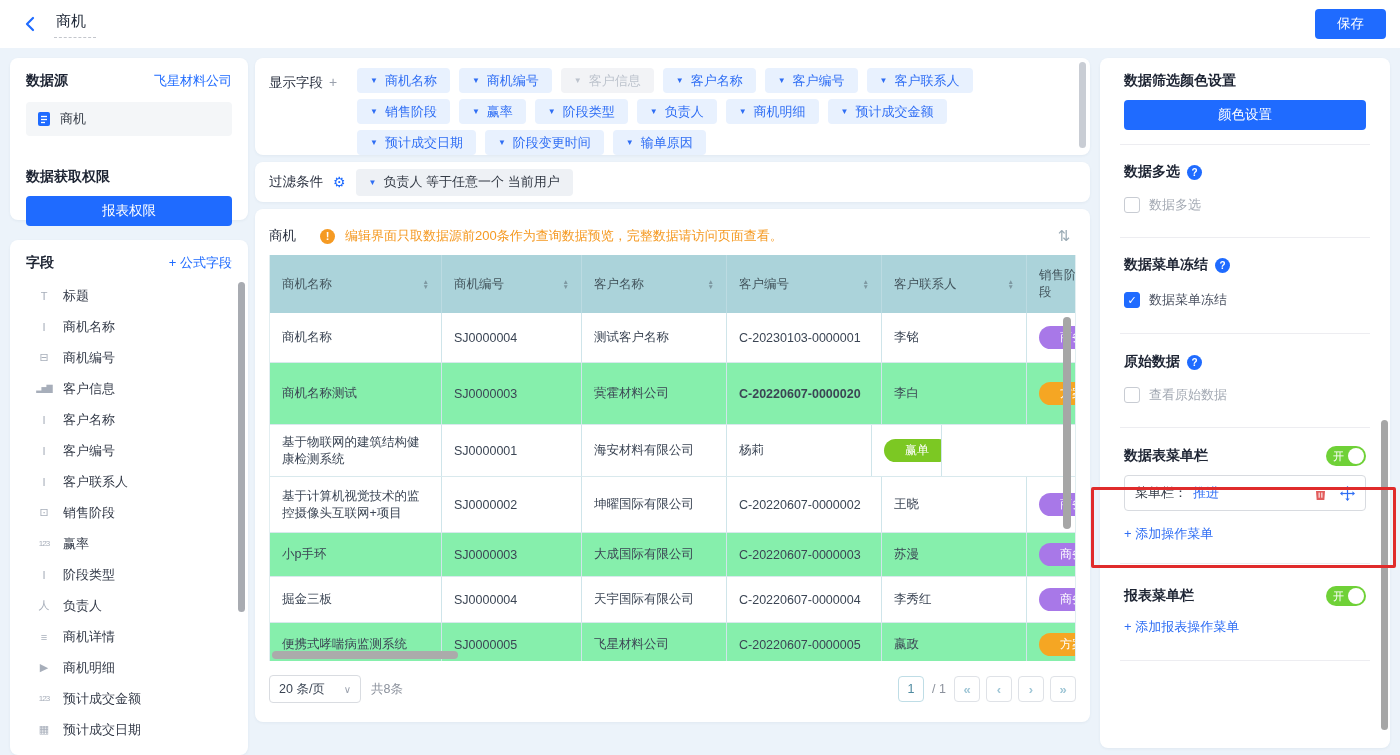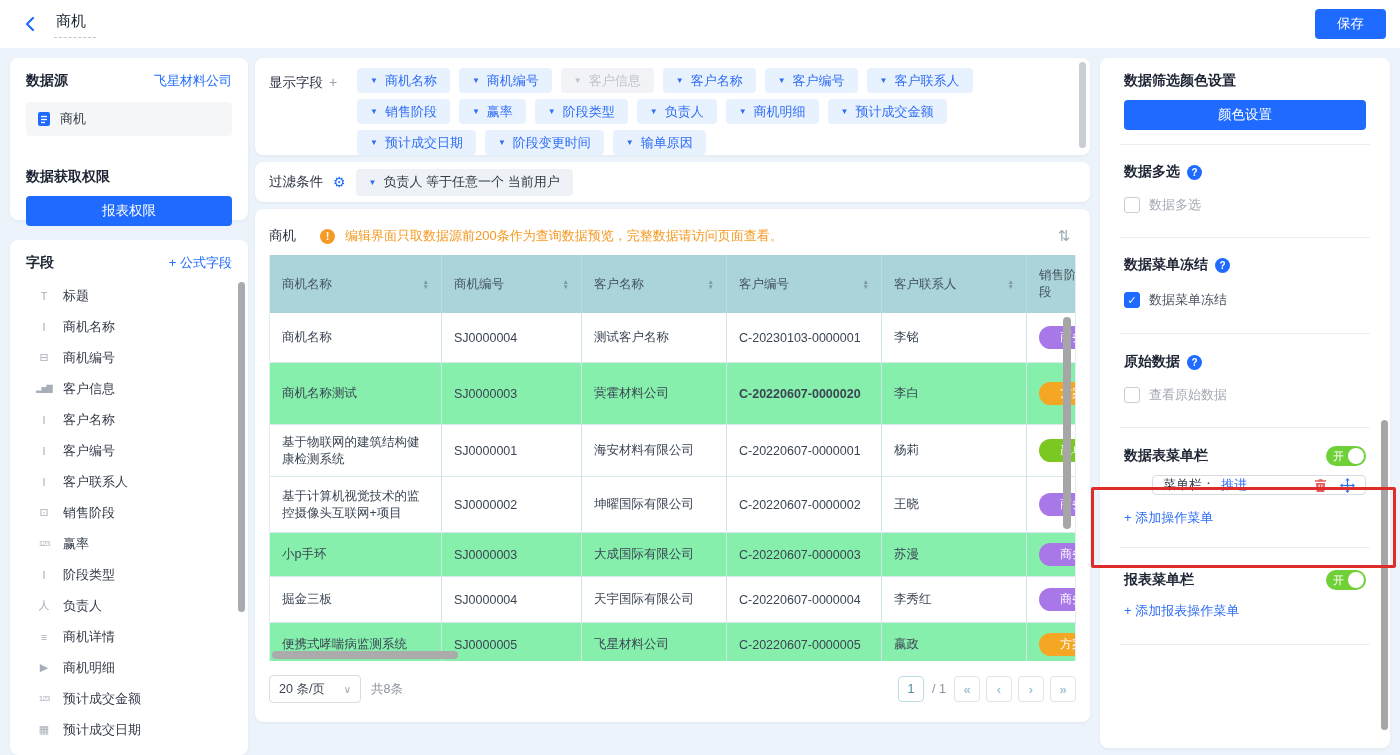--- a/index.html
+++ b/index.html
@@ -87,21 +87,21 @@
   .toggle { position:relative; width:40px; height:20px; border-radius:10px; cursor:pointer; flex:0 0 40px; }
   .toggle .knob { position:absolute; top:2px; width:16px; height:16px; border-radius:50%; background:#fff; }
   .toggle .tlabel { position:absolute; top:3px; font-size:11px; color:#fff; }
   .toggle.on { background:#6fd137; }
   .toggle.on .knob { right:2px; }
   .toggle.on .tlabel { left:7px; }
   .toggle.off { background:#c2c6cc; }
   .toggle.off .knob { left:2px; }
   .toggle.off .tlabel { right:7px; }
   .sub-label { font-size:13.5px; color:#2a3140; }
-  .menubar-item { margin-top:9px; border:1px solid #d8dbe0; border-radius:4px; height:20px; display:flex; align-items:center; padding:0 10px; gap:6px;margin-left:28px; }
+  .menubar-item { margin-top:9px; border:1px solid #d8dbe0; border-radius:4px; height:36px; display:flex; align-items:center; padding:0 10px; gap:6px; }
   .mb-prefix { color:#333a45; }
   .mb-value { color:#2f6ef4; }
   .mb-icons { margin-left:auto; display:flex; align-items:center; gap:12px; }
   .mb-icons span { cursor:pointer; display:inline-flex; }
   .add-link { display:inline-block; margin-top:14px; color:#2f6ef4; font-size:13px; cursor:pointer; }
   .red-rect { position:absolute; left:1091px; top:487px; width:305px; height:81px; border:3px solid #e02b2b; border-radius:2px; pointer-events:none; }
 </style>
 </head>
 <body>
 <div id="page">
@@ -356,21 +356,20 @@
             <div class="g-cell" style="width: 155px; flex: 0 0 155px; font-weight: bold;">C-20220607-0000020</div>
             <div class="g-cell" style="width: 145px; flex: 0 0 145px;">李白</div>
             <div class="g-cell" style="width: 70px; flex: 0 0 70px;">
               <span class="pill" style="background: rgb(245, 166, 35);">方案</span>
             </div>
           </div>
           <div class="g-row" style="min-height: 52px;">
             <div class="g-cell" style="width: 172px; flex: 0 0 172px;">基于物联网的建筑结构健康检测系统</div>
             <div class="g-cell" style="width: 140px; flex: 0 0 140px;">SJ0000001</div>
             <div class="g-cell" style="width: 145px; flex: 0 0 145px;">海安材料有限公司</div>
-            <div class="g-cell" style="width: 155px; flex: 0 0 155px;">C-20220607-0000001</div>
             <div class="g-cell" style="width: 145px; flex: 0 0 145px;">杨莉</div>
             <div class="g-cell" style="width: 70px; flex: 0 0 70px;">
               <span class="pill" style="background: rgb(124, 200, 35);">赢单</span>
             </div>
           </div>
           <div class="g-row" style="min-height: 56px;">
             <div class="g-cell" style="width: 172px; flex: 0 0 172px;">基于计算机视觉技术的监控摄像头互联网+项目</div>
             <div class="g-cell" style="width: 140px; flex: 0 0 140px;">SJ0000002</div>
             <div class="g-cell" style="width: 145px; flex: 0 0 145px;">坤曜国际有限公司</div>
             <div class="g-cell" style="width: 155px; flex: 0 0 155px;">C-20220607-0000002</div>

